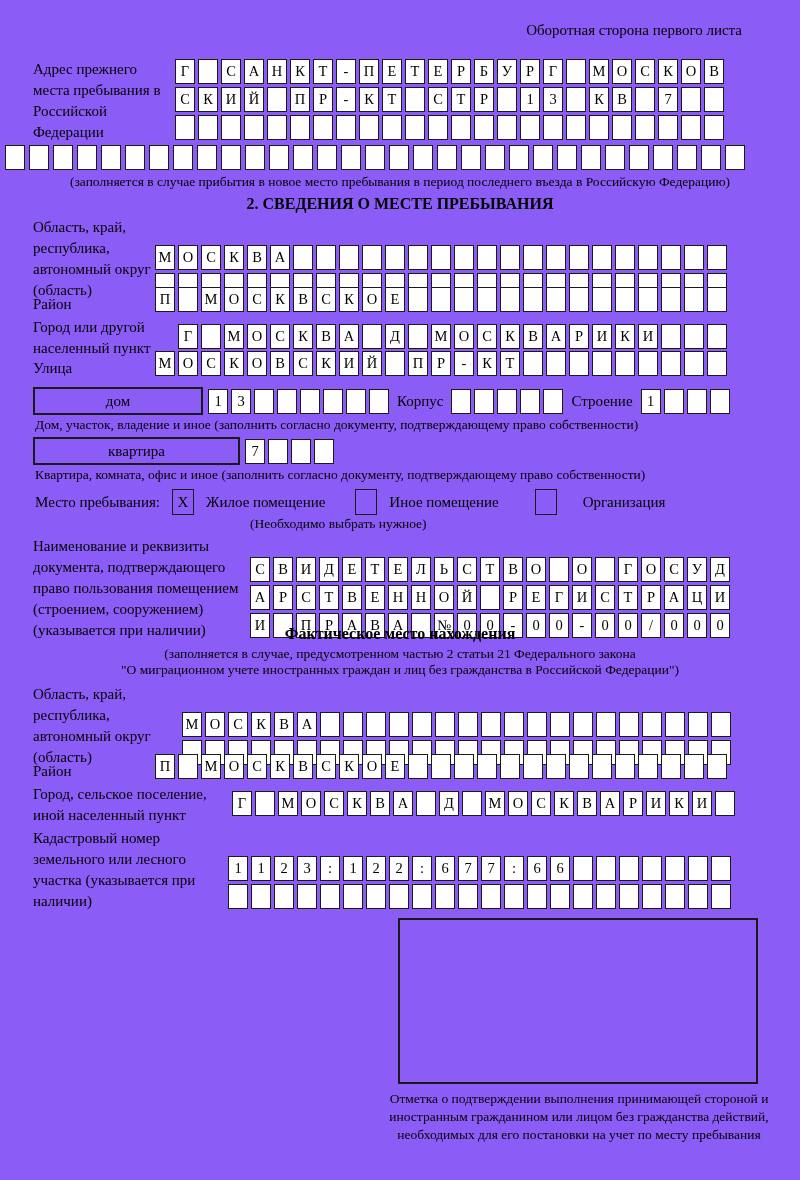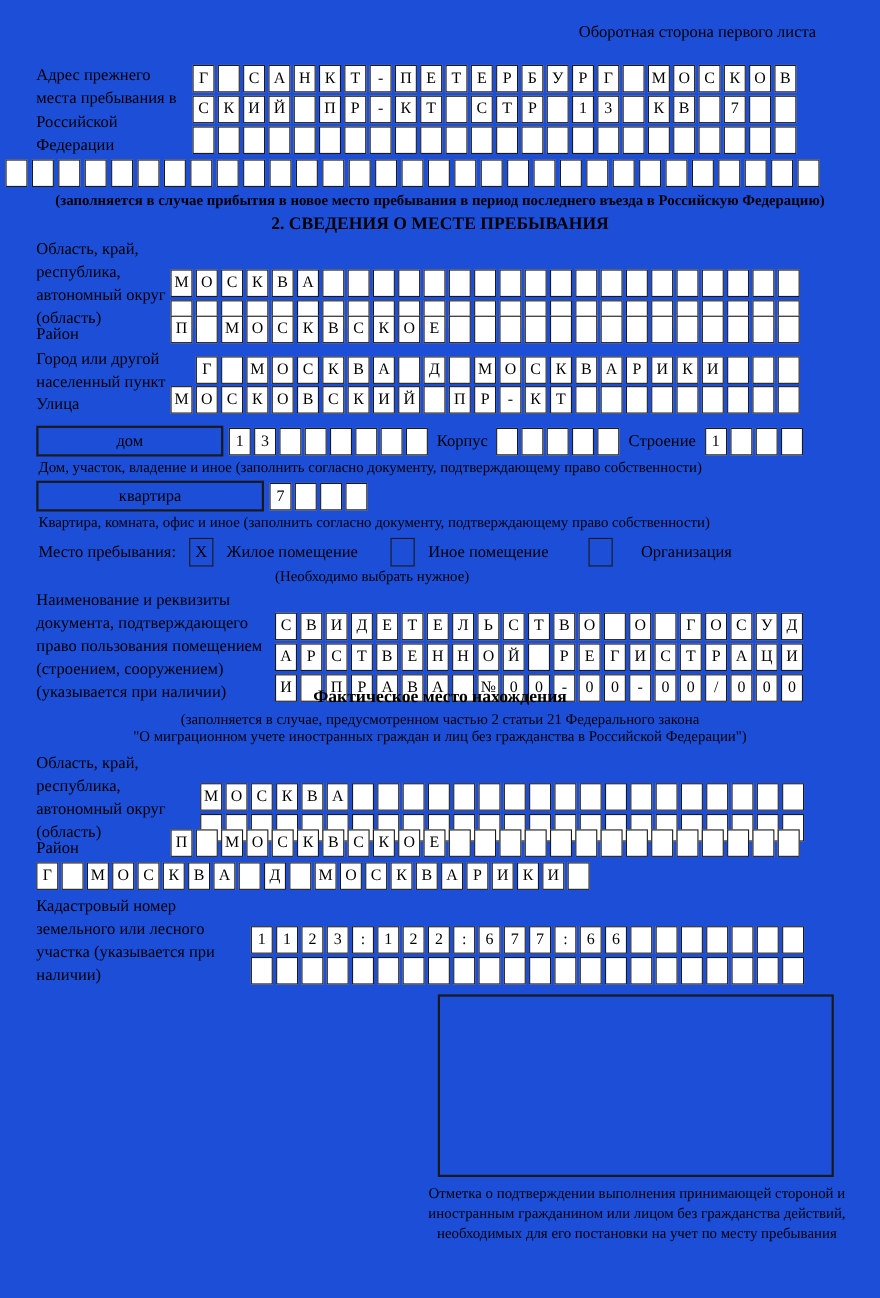--- a/index.html
+++ b/index.html
@@ -1,16 +1,16 @@
 <!DOCTYPE html>
 <html><head>
 <meta charset="utf-8">
 <style>
   html,body{margin:0;padding:0;background:#fff;}
-  .page{width:800px;height:1180px;overflow:hidden;background:#1d4ed8;color:#000;
+  .page{width:800px;height:1180px;overflow:hidden;background:#8b5cf6;color:#000;
         font-family:"Liberation Serif","DejaVu Serif",serif;font-size:15px;position:relative;}
   .header-note{ text-align:right; padding:22px 58px 0 0; font-size:15px;}
   .row{display:flex;align-items:flex-end;}
   .row.center{align-items:center;}
   .label{line-height:21px;flex:none;}
   .cellcol{display:flex;flex-direction:column;}
   .cells{display:flex;gap:3px;margin-bottom:3px;}
   .cells.wide{gap:4px;}
   .cell{flex:none;width:18px;height:23px;border:1.5px solid #1a1a1a;display:flex;
         align-items:center;justify-content:center;font-size:14.5px;line-height:1;background:#fff;}
@@ -19,21 +19,21 @@
   .sect-title{font-weight:bold;font-size:16px;text-align:center;}
   .labelbox{border:2px solid #1a1a1a;height:24px;display:flex;align-items:center;
             justify-content:center;flex:none;}
   .checkbox{flex:none;width:20px;height:24px;border:1.6px solid #1a1a1a;display:flex;
             align-items:center;justify-content:center;font-size:15px;}
   .stamp-box{border:2px solid #1a1a1a;width:356px;height:162px;margin:6px 0 0 398px;}
   .stamp-caption{width:382px;margin:6px 0 0 388px;text-align:center;font-size:13.5px;line-height:18px;}
   
   .b-prev{margin:20px 0 0 33px;}
   .b-fullrow{margin:2px 0 0 5px;}
-  .b-cap1{margin-top:4px;font-weight:bold;}
+  .b-cap1{margin-top:4px;}
   .b-title{margin-top:5px;}
   .b-region{margin:4px 0 0 33px;}
   .b-district{margin:-14px 0 0 33px;}
   .b-city{margin:2px 0 0 33px;}
   .b-street{margin:-8px 0 0 33px;}
   .b-house{margin:8px 0 0 33px;}
   .b-capl{margin:2px 0 0 35px;}
   .b-apt{margin:4px 0 0 33px;}
   .b-stay{margin:6px 0 0 35px;}
   .b-choose{margin:1px 0 0 250px;}
@@ -542,20 +542,21 @@
         <div class="cell"></div>
         <div class="cell"></div>
         <div class="cell"></div>
         <div class="cell"></div>
         <div class="cell"></div>
         <div class="cell"></div>
       </div>
   </div>
 
   <div class="row center b-city2">
+    <div class="label w199">Город, сельское поселение, иной населенный пункт</div>
     <div class="cells">
         <div class="cell">Г</div>
         <div class="cell"></div>
         <div class="cell">М</div>
         <div class="cell">О</div>
         <div class="cell">С</div>
         <div class="cell">К</div>
         <div class="cell">В</div>
         <div class="cell">А</div>
         <div class="cell"></div>

